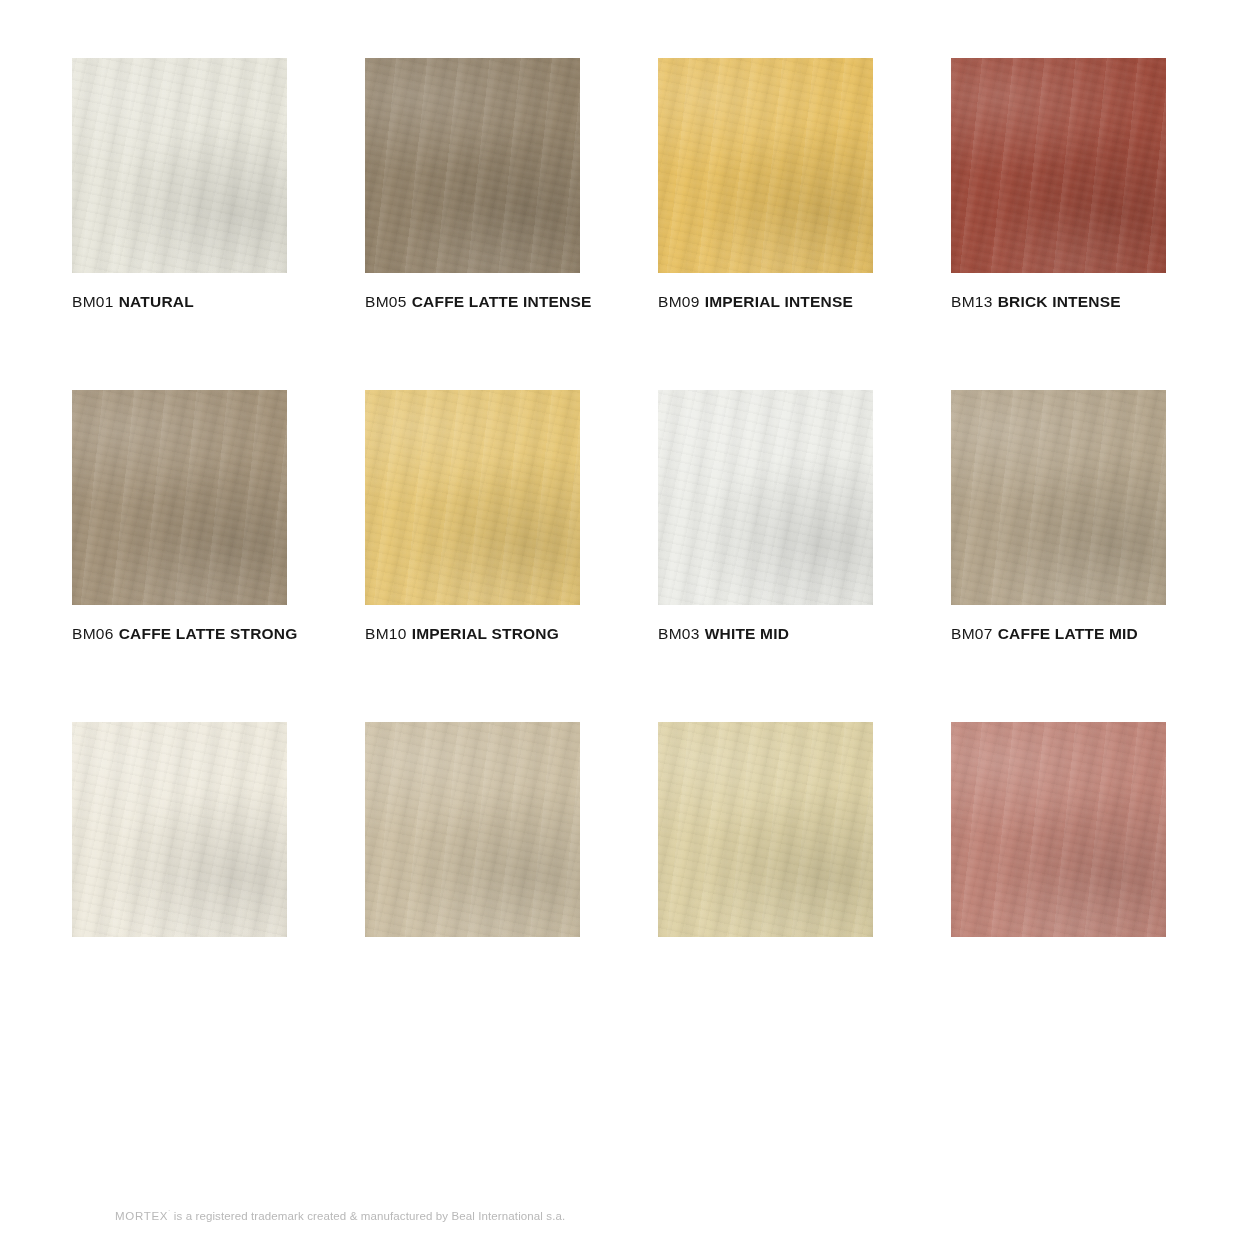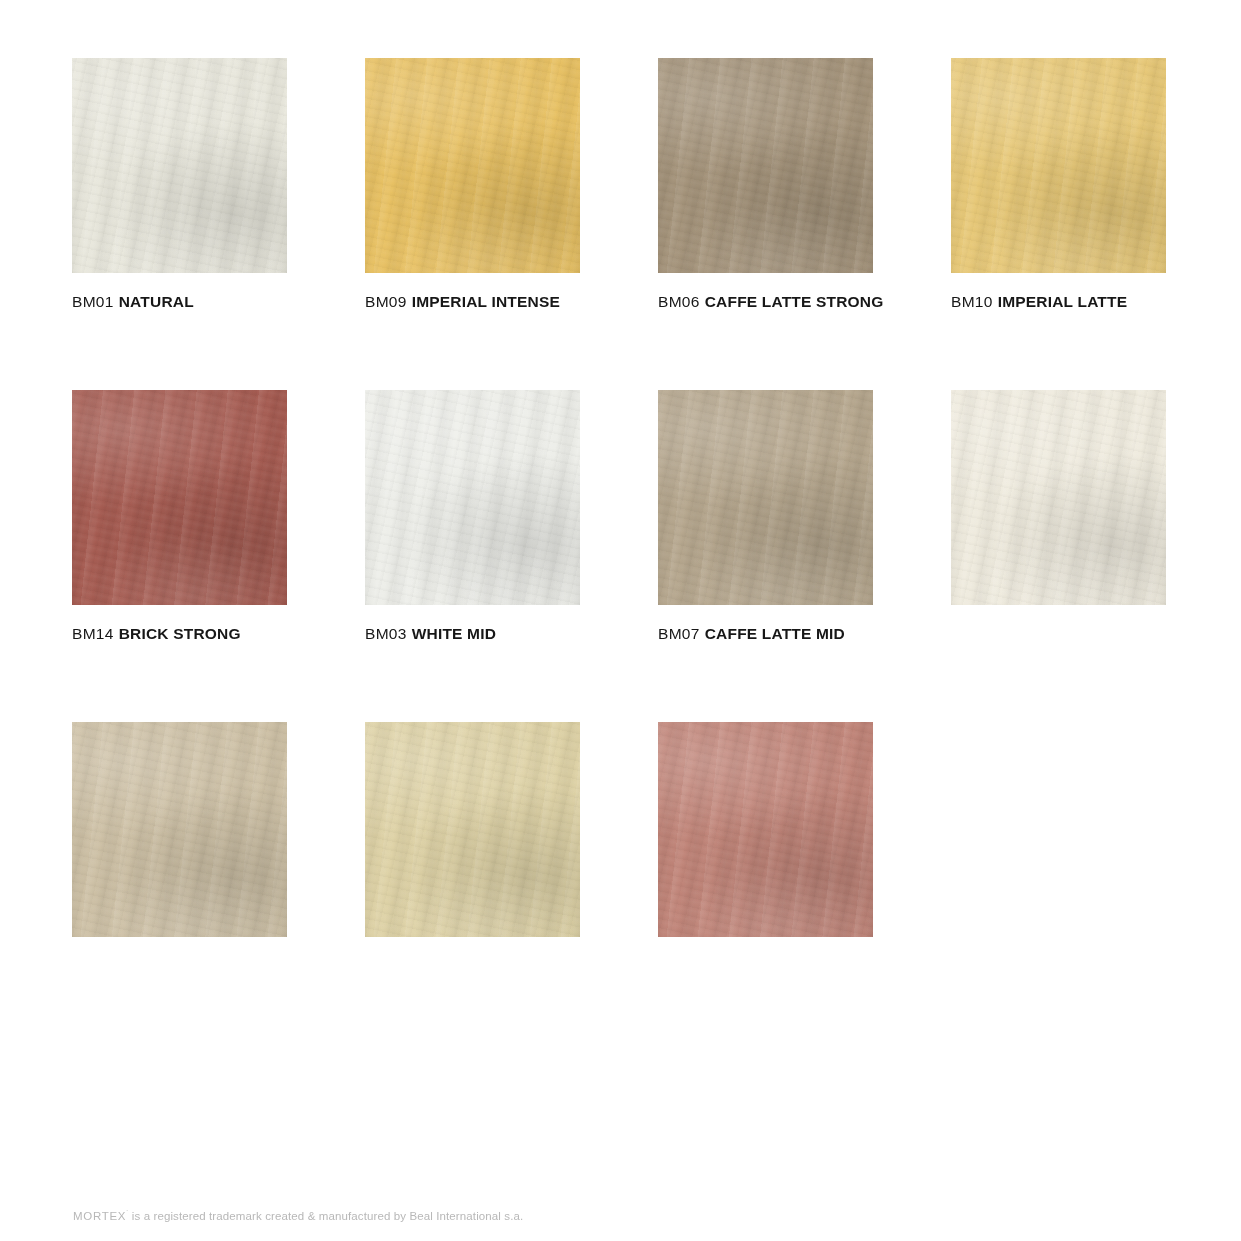--- a/index.html
+++ b/index.html
@@ -108,20 +108,21 @@
     top: 1206px;
     font-size: 11.5px;
     line-height: 14px;
     color: #b8b8b8;
     letter-spacing: 0.01em;
     white-space: nowrap;
   }
   .footer-brand {
     font-style: normal;
     letter-spacing: 0.06em;
+    margin-left: 42px;
   }
   .footer-tm {
     font-size: 7px;
     vertical-align: super;
     letter-spacing: 0;
   }
   .footer-rest {
   }
 </style>
 </head>
@@ -132,50 +133,58 @@
   <div class="swatch-grid">
       <div class="swatch-card">
         <div class="swatch-chip" style="background-color: rgb(232, 231, 220);">
           <div class="tex-a"></div>
           <div class="tex-b"></div>
           <div class="tex-c"></div>
         </div>
         <div class="swatch-label"><span class="swatch-code">BM01</span><span class="swatch-name">NATURAL</span></div>
       </div>
       <div class="swatch-card">
+        <div class="swatch-chip" style="background-color: rgb(147, 131, 107);">
+          <div class="tex-a"></div>
+          <div class="tex-b"></div>
+          <div class="tex-c"></div>
+        </div>
+        <div class="swatch-label"><span class="swatch-code">BM05</span><span class="swatch-name">CAFFE LATTE INTENSE</span></div>
+      </div>
+      <div class="swatch-card">
         <div class="swatch-chip" style="background-color: rgb(232, 193, 99);">
           <div class="tex-a"></div>
           <div class="tex-b"></div>
           <div class="tex-c"></div>
         </div>
         <div class="swatch-label"><span class="swatch-code">BM09</span><span class="swatch-name">IMPERIAL INTENSE</span></div>
       </div>
       <div class="swatch-card">
+        <div class="swatch-chip" style="background-color: rgb(158, 75, 60);">
+          <div class="tex-a"></div>
+          <div class="tex-b"></div>
+          <div class="tex-c"></div>
+        </div>
+        <div class="swatch-label"><span class="swatch-code">BM13</span><span class="swatch-name">BRICK INTENSE</span></div>
+      </div>
+      <div class="swatch-card">
         <div class="swatch-chip" style="background-color: rgb(164, 147, 122);">
           <div class="tex-a"></div>
           <div class="tex-b"></div>
           <div class="tex-c"></div>
         </div>
         <div class="swatch-label"><span class="swatch-code">BM06</span><span class="swatch-name">CAFFE LATTE STRONG</span></div>
       </div>
       <div class="swatch-card">
         <div class="swatch-chip" style="background-color: rgb(231, 200, 119);">
           <div class="tex-a"></div>
           <div class="tex-b"></div>
           <div class="tex-c"></div>
         </div>
-        <div class="swatch-label"><span class="swatch-code">BM10</span><span class="swatch-name">IMPERIAL LATTE</span></div>
-      </div>
-      <div class="swatch-card">
-        <div class="swatch-chip" style="background-color: rgb(165, 91, 81);">
-          <div class="tex-a"></div>
-          <div class="tex-b"></div>
-          <div class="tex-c"></div>
-        </div>
-        <div class="swatch-label"><span class="swatch-code">BM14</span><span class="swatch-name">BRICK STRONG</span></div>
+        <div class="swatch-label"><span class="swatch-code">BM10</span><span class="swatch-name">IMPERIAL STRONG</span></div>
       </div>
       <div class="swatch-card">
         <div class="swatch-chip" style="background-color: rgb(237, 238, 233);">
           <div class="tex-a"></div>
           <div class="tex-b"></div>
           <div class="tex-c"></div>
         </div>
         <div class="swatch-label"><span class="swatch-code">BM03</span><span class="swatch-name">WHITE MID</span></div>
       </div>
       <div class="swatch-card">

